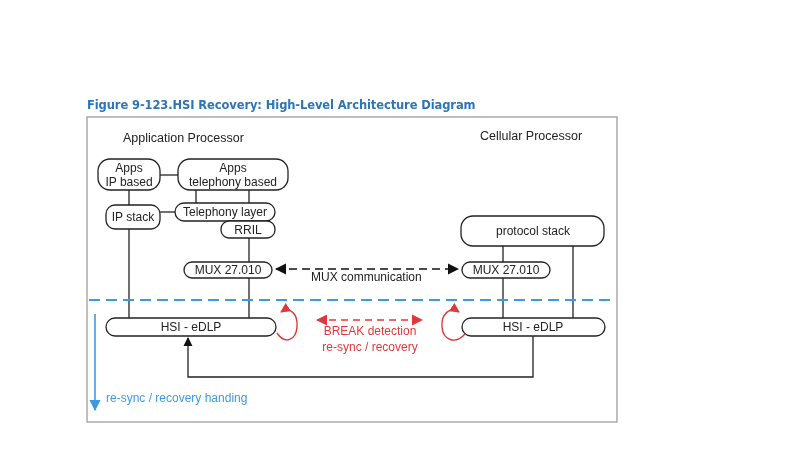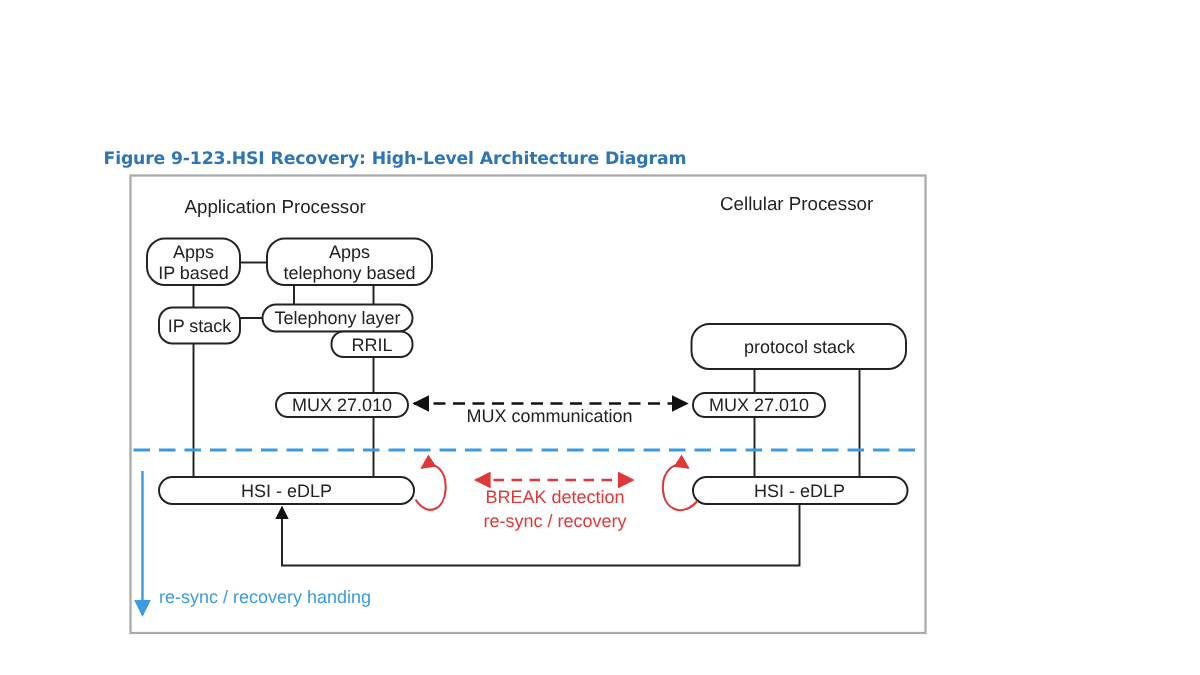--- a/index.html
+++ b/index.html
@@ -1,18 +1,18 @@
 <!DOCTYPE html>
 <html><head>
 <meta charset="utf-8">
 <style>
   html, body { margin: 0; padding: 0; background: #ffffff; }
   body { width: 800px; height: 450px; position: relative; overflow: hidden;
          font-family: "Liberation Sans", sans-serif; }
-  #fig-title { position: absolute; left: 69px; top: 98px; font-size: 11.5px; font-weight: bold;
+  #fig-title { position: absolute; left: 87px; top: 98px; font-size: 11.5px; font-weight: bold;
                color: #2e75b6; font-family: "DejaVu Sans", sans-serif; letter-spacing: -0.1px; }
   svg { position: absolute; left: 0; top: 0; }
   .box { fill: #ffffff; stroke: #222; stroke-width: 1.3; }
   .lbl { font-family: "Liberation Sans", sans-serif; font-size: 12px; fill: #222; }
   .hdr { font-family: "Liberation Sans", sans-serif; font-size: 12.5px; fill: #222; }
   .line { stroke: #222; stroke-width: 1.3; fill: none; }
   .red { fill: #e0383a; font-family: "Liberation Sans", sans-serif; font-size: 12px; }
   .blue { fill: #3c9be0; font-family: "Liberation Sans", sans-serif; font-size: 12px; }
 </style>
 </head>

